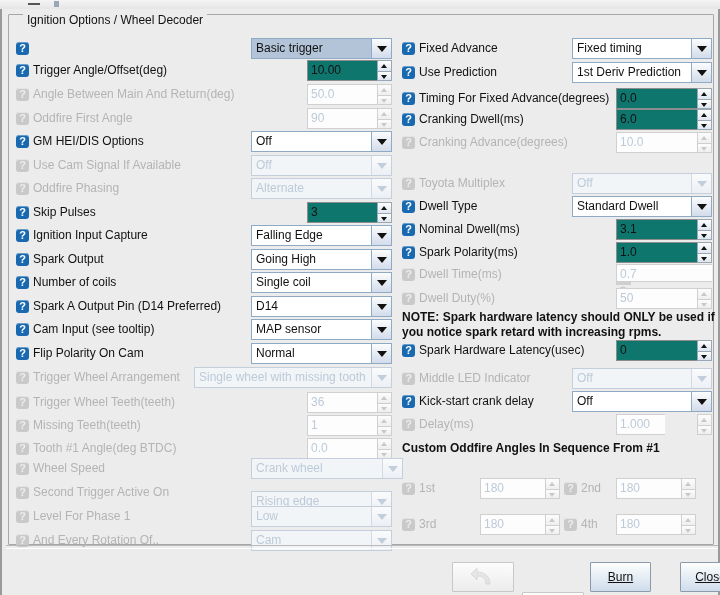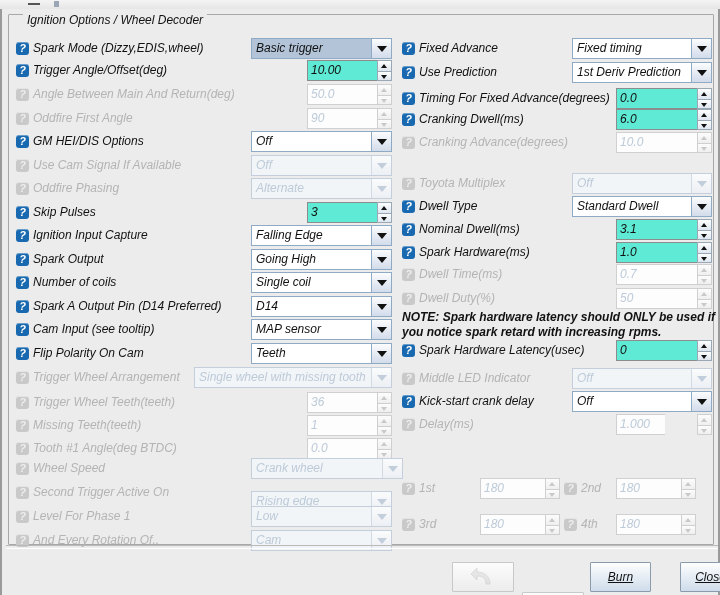--- a/index.html
+++ b/index.html
@@ -23,21 +23,20 @@
     position:absolute;left:54px;top:1px;width:5px;height:6px;background:#9aa6b5;
   }
 
   
   .frame{
     position:absolute;left:0;top:9px;width:720px;height:586px;
     background:#ececec;
     border-left:2px solid #9a9a9a;
     border-right:2px solid #9a9a9a;
     box-sizing:border-box;
-    font-style:italic;
   }
 
   
   .group{
     position:absolute;left:6px;top:5px;width:706px;height:531px;
     border:1px solid #a8a8a8;border-radius:1px;
     box-sizing:border-box;
   }
   .group-title{
     position:absolute;left:14px;top:-1px;
@@ -97,21 +96,21 @@
   }
   .combo.dis .arrow::after{border-top-color:#c2cedb;}
 
   
   .spin{
     position:absolute;height:21px;box-sizing:border-box;
     display:flex;align-items:stretch;
   }
   .spin .sfield{
     flex:1 1 auto;border:1px solid #8c8c8c;border-right:none;
-    background:#5eead4;font-size:12px;color:#111;
+    background:#0f766e;font-size:12px;color:#111;
     padding-left:3px;line-height:19px;box-sizing:border-box;
     white-space:nowrap;overflow:hidden;
   }
   .spin .sbtns{
     flex:0 0 auto;width:15px;display:flex;flex-direction:column;
   }
   .spin .sbtns span{
     flex:1 1 50%;border:1px solid #9aa7b5;background:linear-gradient(#fdfefe,#dfe6ef);
     position:relative;box-sizing:border-box;
   }
@@ -170,21 +169,20 @@
 
 <div class="frame">
 
   <div class="group">
     <div class="group-title">Ignition Options / Wheel Decoder</div>
   </div>
 
   <div id="left-col">
       <div class="row" style="left: 14px; top: 28px;">
         <span class="qicon"></span>
-        <span class="lbl">Spark Mode (Dizzy,EDIS,wheel)</span>
       </div>
       <div class="combo sel" style="left: 249px; width: 141px; top: 29px;">
         <div class="ctext">Basic trigger</div>
         <div class="arrow"></div>
       </div>
       <div class="row" style="left: 14px; top: 50px;">
         <span class="qicon"></span>
         <span class="lbl">Trigger Angle/Offset(deg)</span>
       </div>
       <div class="spin" style="left: 305px; width: 85px; top: 51px;">
@@ -289,21 +287,21 @@
       </div>
       <div class="combo" style="left: 249px; width: 141px; top: 310px; justify-content: center;">
         <div class="ctext">MAP sensor</div>
         <div class="arrow"></div>
       </div>
       <div class="row" style="left: 14px; top: 333px;">
         <span class="qicon"></span>
         <span class="lbl">Flip Polarity On Cam</span>
       </div>
       <div class="combo" style="left: 249px; width: 141px; top: 334px;">
-        <div class="ctext">Teeth</div>
+        <div class="ctext">Normal</div>
         <div class="arrow"></div>
       </div>
       <div class="row" style="left: 14px; top: 357px;">
         <span class="qicon dis"></span>
         <span class="lbl dis">Trigger Wheel Arrangement</span>
       </div>
       <div class="combo dis" style="left: 192px; width: 198px; top: 358px;">
         <div class="ctext">Single wheel with missing tooth</div>
         <div class="arrow"></div>
       </div>
@@ -445,34 +443,34 @@
       </div>
       <div class="spin" style="left: 614px; width: 96px; top: 210px;">
         <div class="sfield">3.1</div>
         <div class="sbtns">
           <span class="up"></span>
           <span class="dn"></span>
         </div>
       </div>
       <div class="row" style="left: 400px; top: 232px;">
         <span class="qicon"></span>
-        <span class="lbl">Spark Hardware(ms)</span>
+        <span class="lbl">Spark Polarity(ms)</span>
       </div>
       <div class="spin" style="left: 614px; width: 96px; top: 233px;">
         <div class="sfield">1.0</div>
         <div class="sbtns">
           <span class="up"></span>
           <span class="dn"></span>
         </div>
       </div>
       <div class="row" style="left: 400px; top: 254px;">
         <span class="qicon dis"></span>
         <span class="lbl dis">Dwell Time(ms)</span>
       </div>
-      <div class="spin dis" style="left: 614px; width: 96px; top: 255px;">
+      <div class="spin dis" style="left: 614px; width: 96px; top: 255px; flex-direction: column;">
         <div class="sfield">0.7</div>
         <div class="sbtns">
           <span class="up"></span>
           <span class="dn"></span>
         </div>
       </div>
       <div class="row" style="left: 400px; top: 278px;">
         <span class="qicon dis"></span>
         <span class="lbl dis">Dwell Duty(%)</span>
       </div>
@@ -519,20 +517,21 @@
         <div class="sbtns">
           <span class="up"></span>
           <span class="dn"></span>
         </div>
       </div>
     </div>
 
   <div class="note" style="left:400px;top:301px;">NOTE: Spark hardware latency should ONLY be used if</div>
   <div class="note" style="left:400px;top:316px;">you notice spark retard with increasing rpms.</div>
 
+  <div class="sectionhdr" style="left:400px;top:432px;">Custom Oddfire Angles In Sequence From #1</div>
 
   <div id="oddfire-fields">
       <div class="row" style="left: 400px; top: 468px;">
         <span class="qicon dis"></span>
         <span class="lbl dis">1st</span>
       </div>
       <div class="spin dis" style="left: 478px; width: 80px; top: 469px;">
         <div class="sfield">180</div>
         <div class="sbtns">
           <span class="up"></span>

